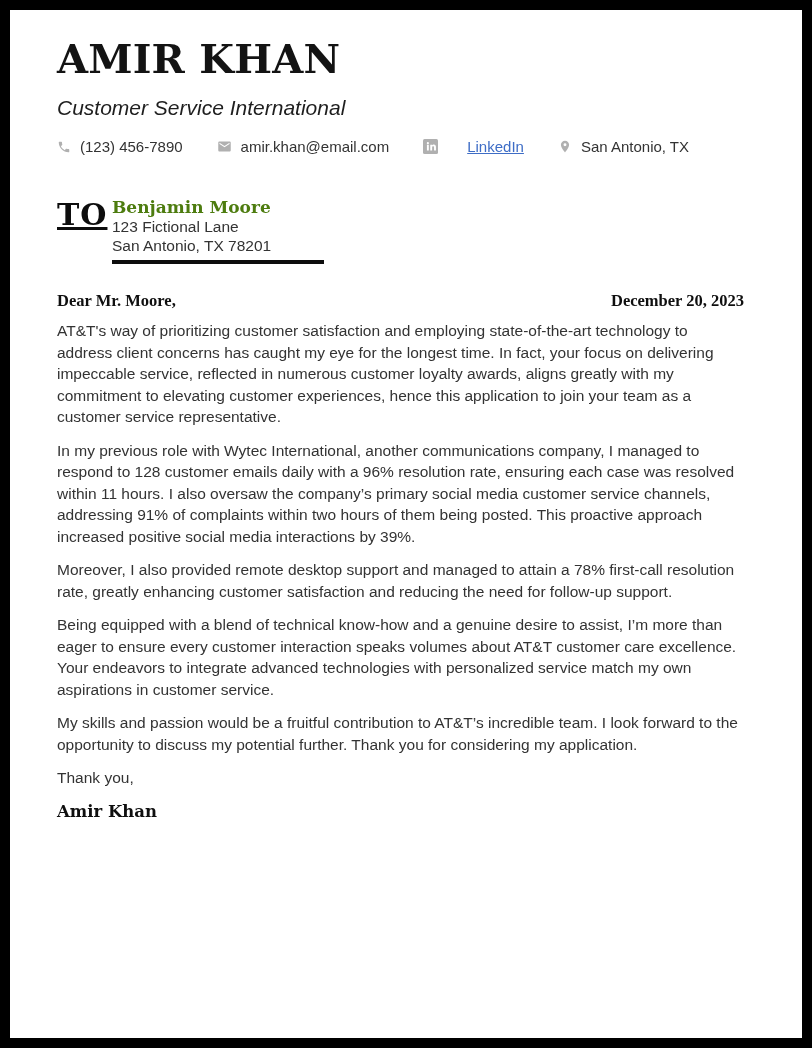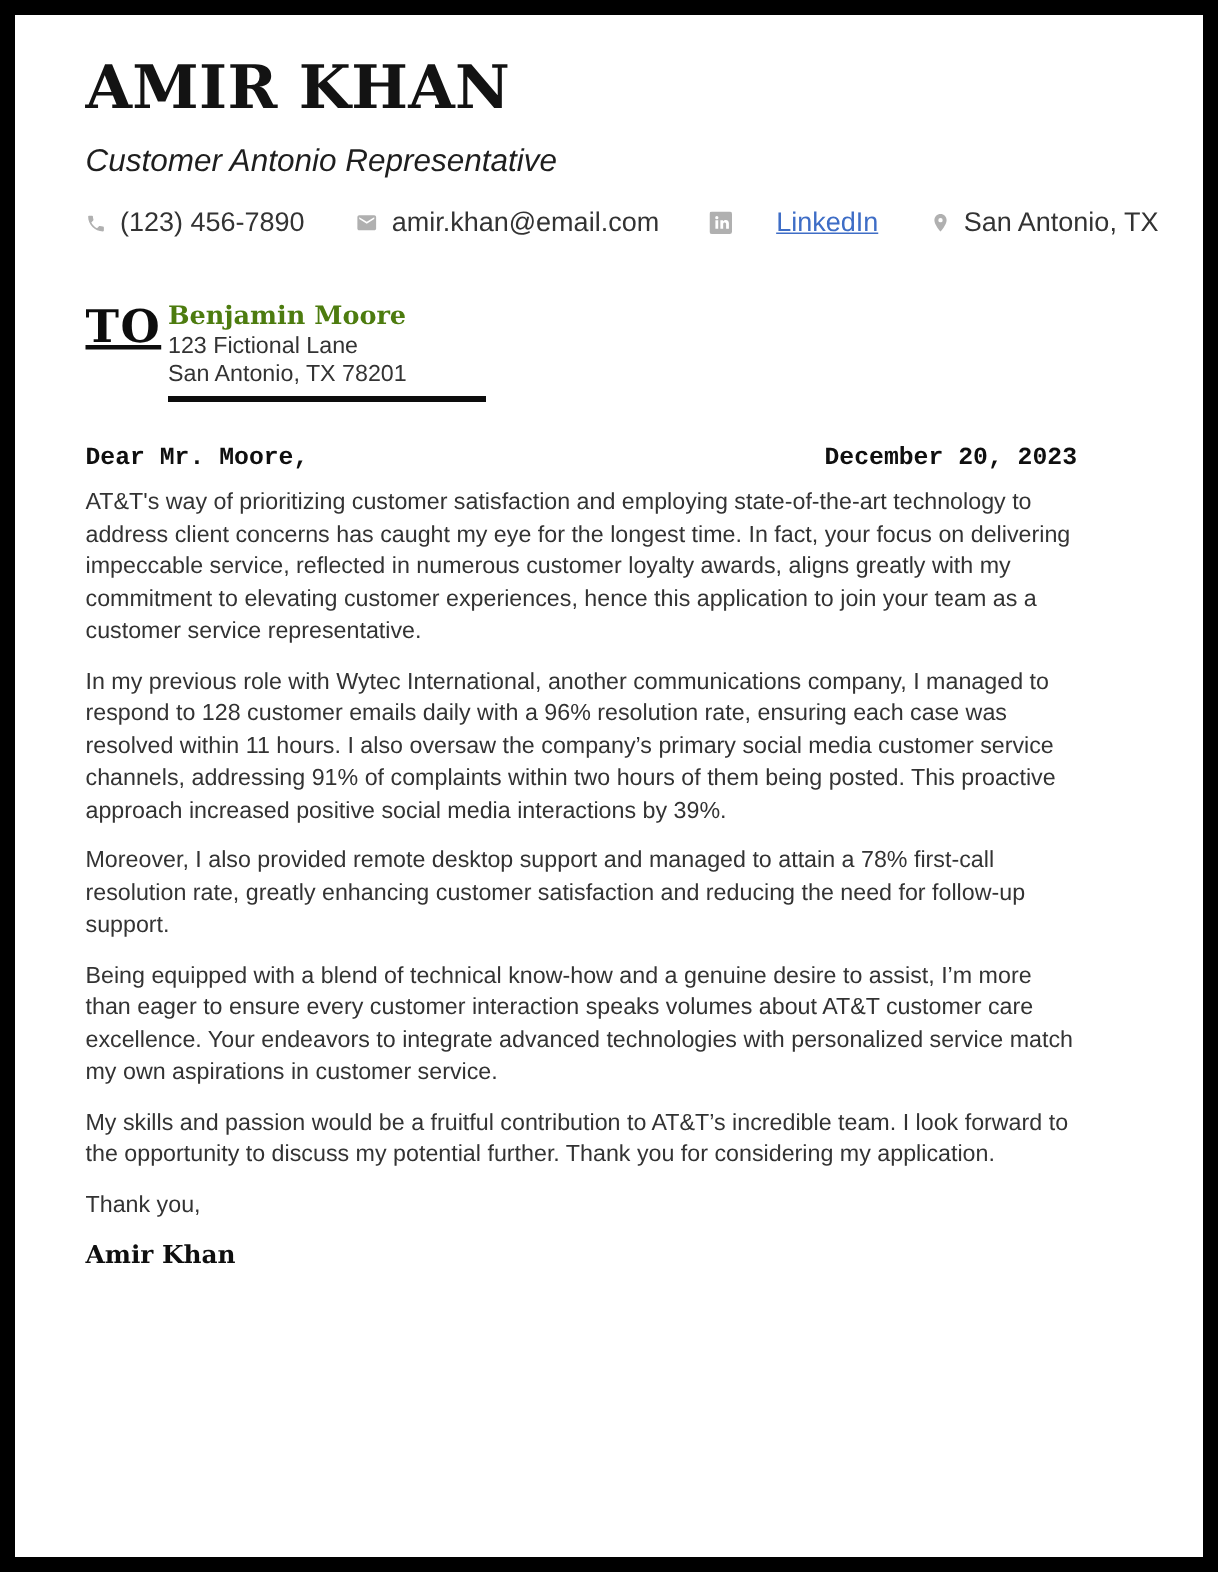--- a/index.html
+++ b/index.html
@@ -13,38 +13,38 @@
   *{box-sizing:border-box;}
   html,body{margin:0;padding:0;}
   body{
     width:812px;height:1048px;position:relative;
     background:var(--frame);
     font-family:"Liberation Sans","DejaVu Sans",sans-serif;
   }
   .page{
     position:absolute;left:10px;top:10px;width:792px;height:1028px;
     background:var(--paper);
-    padding:26px 84px 0 47px;
+    padding:26px 58px 0 47px;
     overflow:hidden;
   }
   
   .name{
     margin:0;
     font-family:"DejaVu Serif","Liberation Serif",serif;
     font-weight:bold;font-size:40px;line-height:46px;
     color:var(--heading);letter-spacing:.2px;
   }
   .job-title{
     margin-top:13px;
     font-style:italic;font-size:21px;line-height:26px;
     color:#1e1e1e;
   }
   .contact-row{
     display:flex;align-items:flex-start;gap:34px;
-    margin-top:17px;font-size:18px;color:var(--text);
+    margin-top:17px;font-size:15px;color:var(--text);
   }
   .contact-item{display:flex;align-items:center;gap:9px;white-space:nowrap;}
   .contact-item svg{display:block;flex:0 0 auto;}
   .linkedin-link{color:var(--link-blue);text-decoration:underline;cursor:pointer;margin-left:20px;}
   
   .recipient{display:flex;margin-top:42px;}
   .to-label{
     width:55px;flex:0 0 55px;
     font-family:"DejaVu Serif","Liberation Serif",serif;
     font-weight:bold;font-size:30px;line-height:1;color:#0d0d0d;
@@ -53,41 +53,41 @@
   .recipient-details{font-size:15.5px;line-height:18.6px;color:var(--text);}
   .recipient-name{
     font-family:"DejaVu Serif","Liberation Serif",serif;
     font-weight:bold;font-size:17px;line-height:21px;color:#4d7c0f;
   }
   .recipient-underline{width:212px;height:4px;background:#0d0d0d;margin-top:5px;}
   
   .salutation-row{
     display:flex;justify-content:space-between;align-items:baseline;
     margin-top:26px;
-    font-family:Liberation Mono, monospace;
+    font-family:Liberation Serif, serif;
     font-weight:bold;font-size:16.5px;line-height:22px;color:#0f0f0f;
   }
   .letter-body p{
     margin:12px 0 0;
     font-size:15.5px;line-height:21.5px;color:var(--text);
   }
   .letter-body p.first{margin-top:8px;}
   .signature{
     font-family:"DejaVu Serif","Liberation Serif",serif !important;
     font-weight:bold;color:#0f0f0f !important;font-size:16.5px !important;
   }
 </style>
 </head>
 <body>
 
 <div class="page">
 
   <header>
     <h1 class="name">AMIR KHAN</h1>
-    <div class="job-title">Customer Antonio Representative</div>
+    <div class="job-title">Customer Service International</div>
 
     <div class="contact-row">
       <span class="contact-item">
         <span>
           <svg width="14" height="14" viewBox="0 0 24 24" fill="#b0b0b0">
               <path d="M6.62 10.79c1.44 2.83 3.76 5.14 6.59 6.59l2.2-2.2c.27-.27.67-.36 1.02-.24 1.12.37 2.33.57 3.57.57.55 0 1 .45 1 1V20c0 .55-.45 1-1 1-9.39 0-17-7.61-17-17 0-.55.45-1 1-1h3.5c.55 0 1 .45 1 1 0 1.25.2 2.45.57 3.57.11.35.03.74-.25 1.02l-2.2 2.2z"></path>
             </svg>
         </span>
         <span>(123) 456-7890</span>
       </span>

